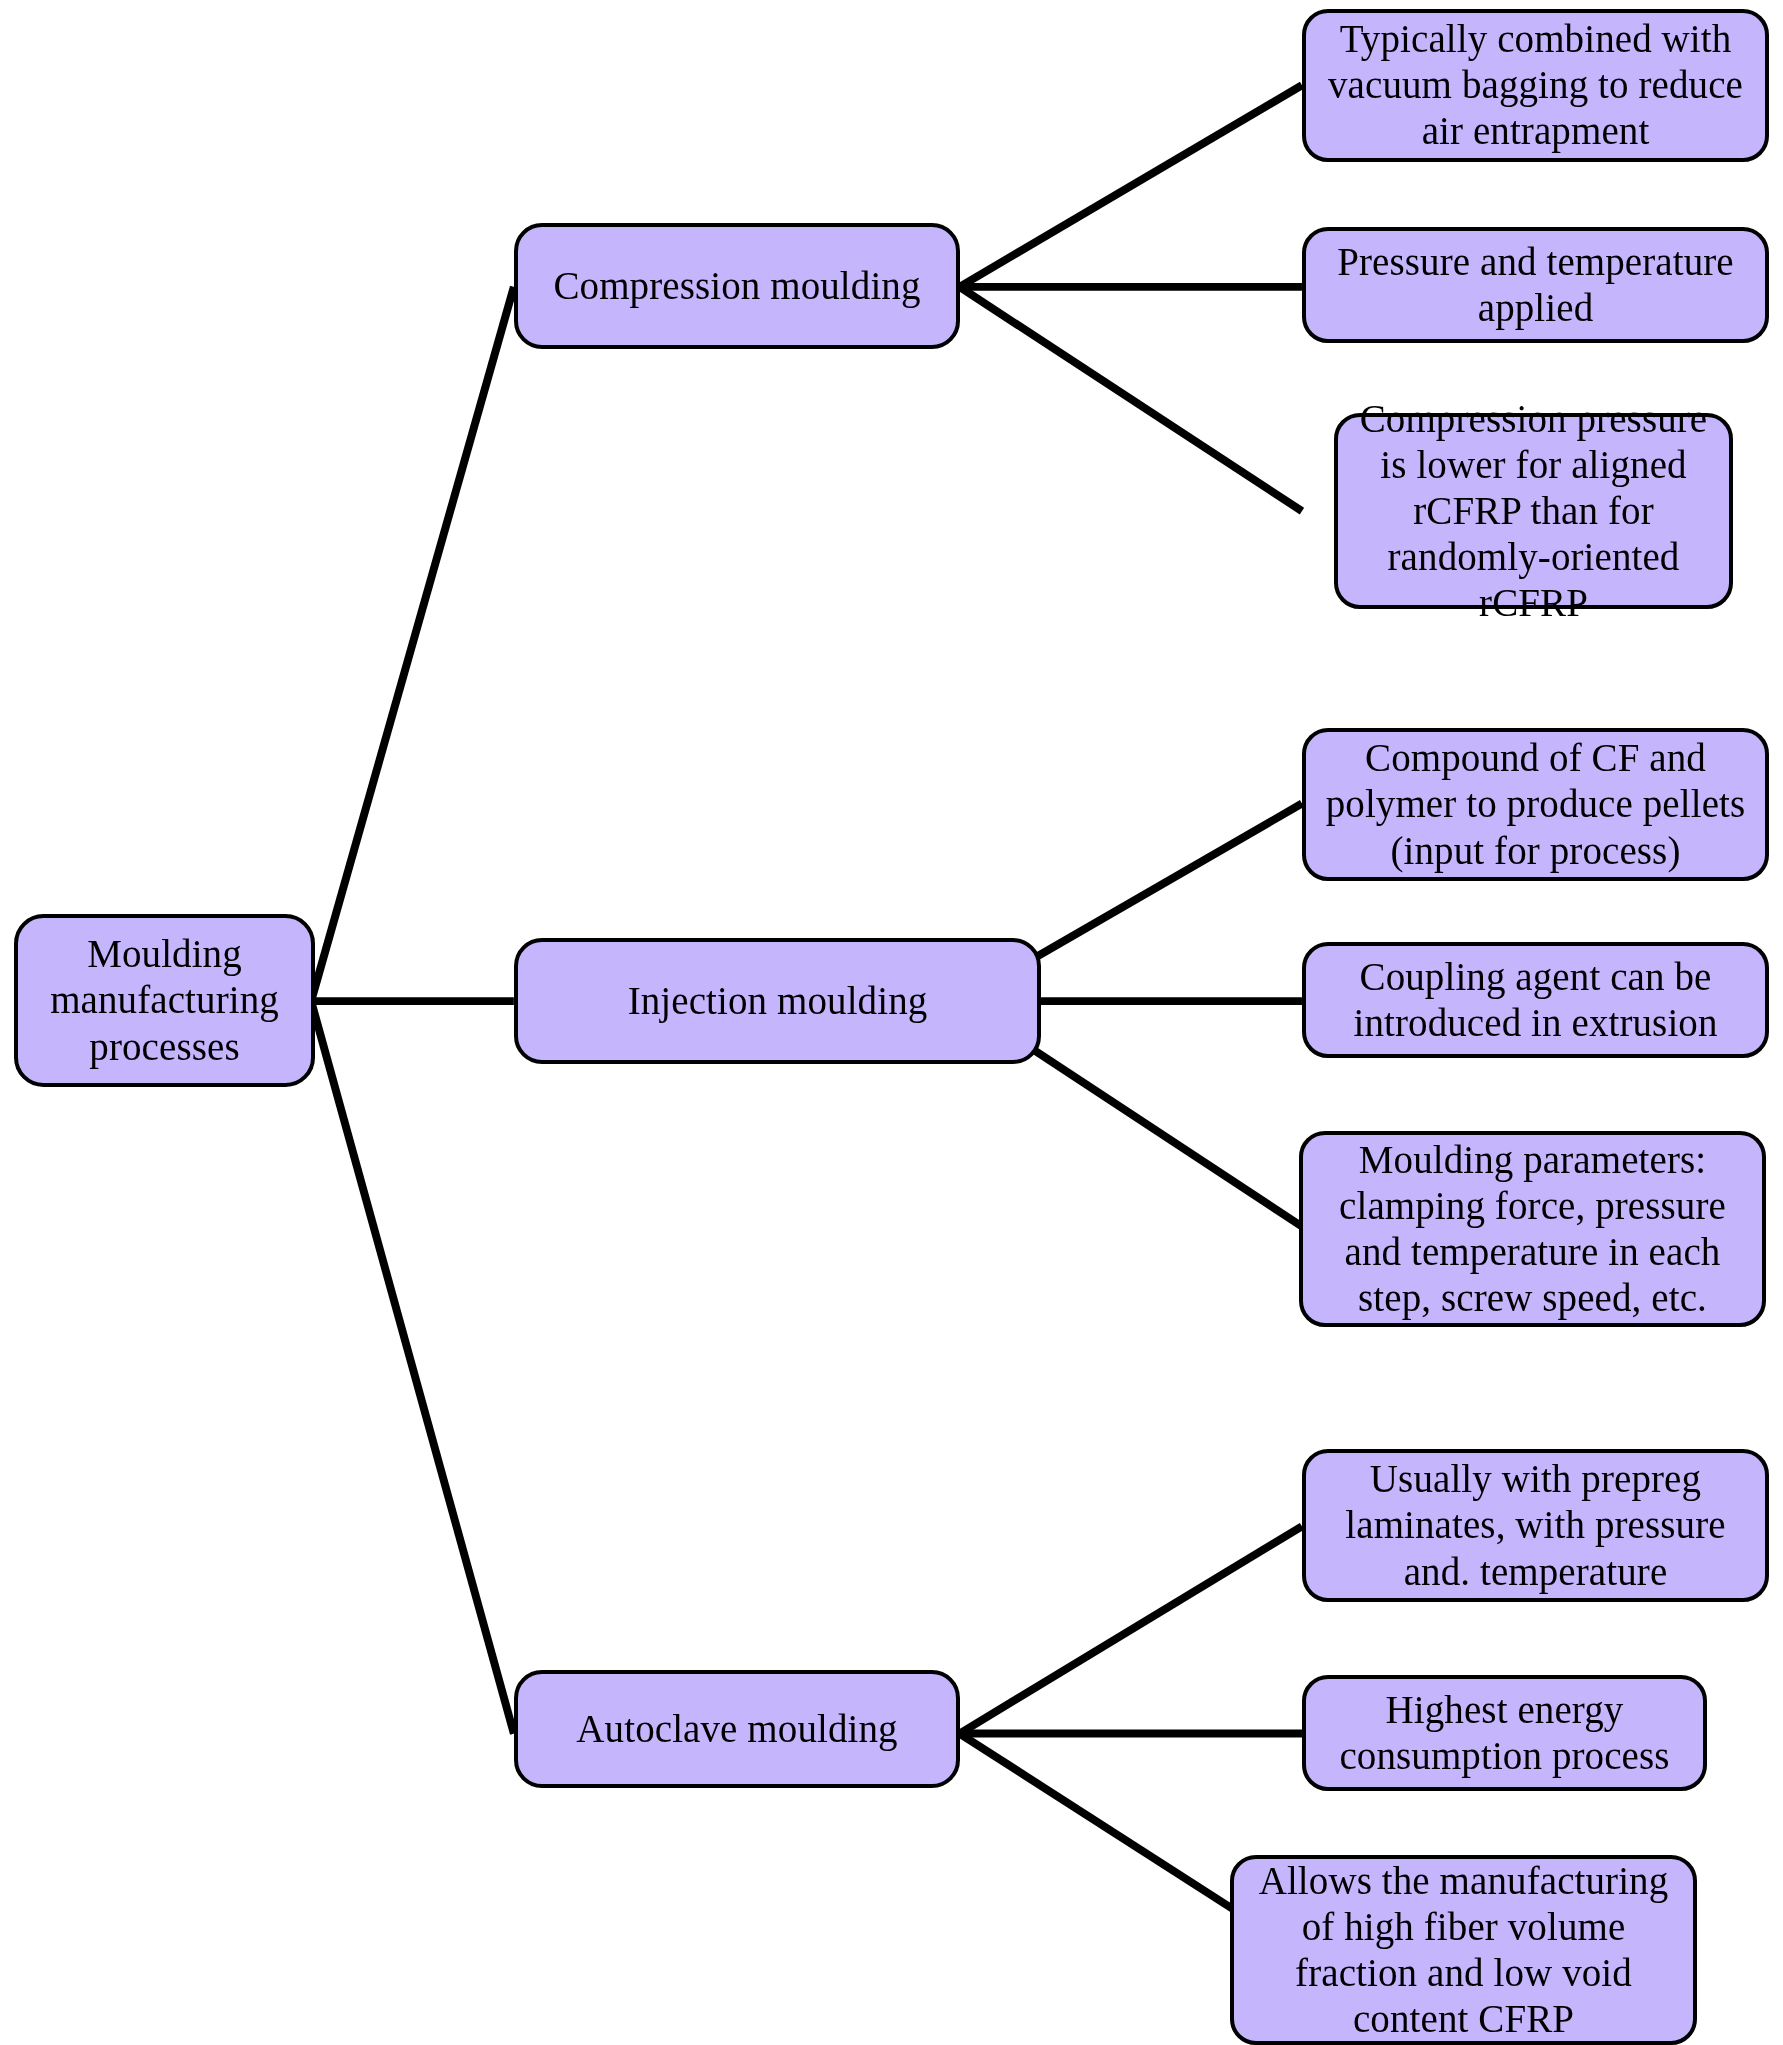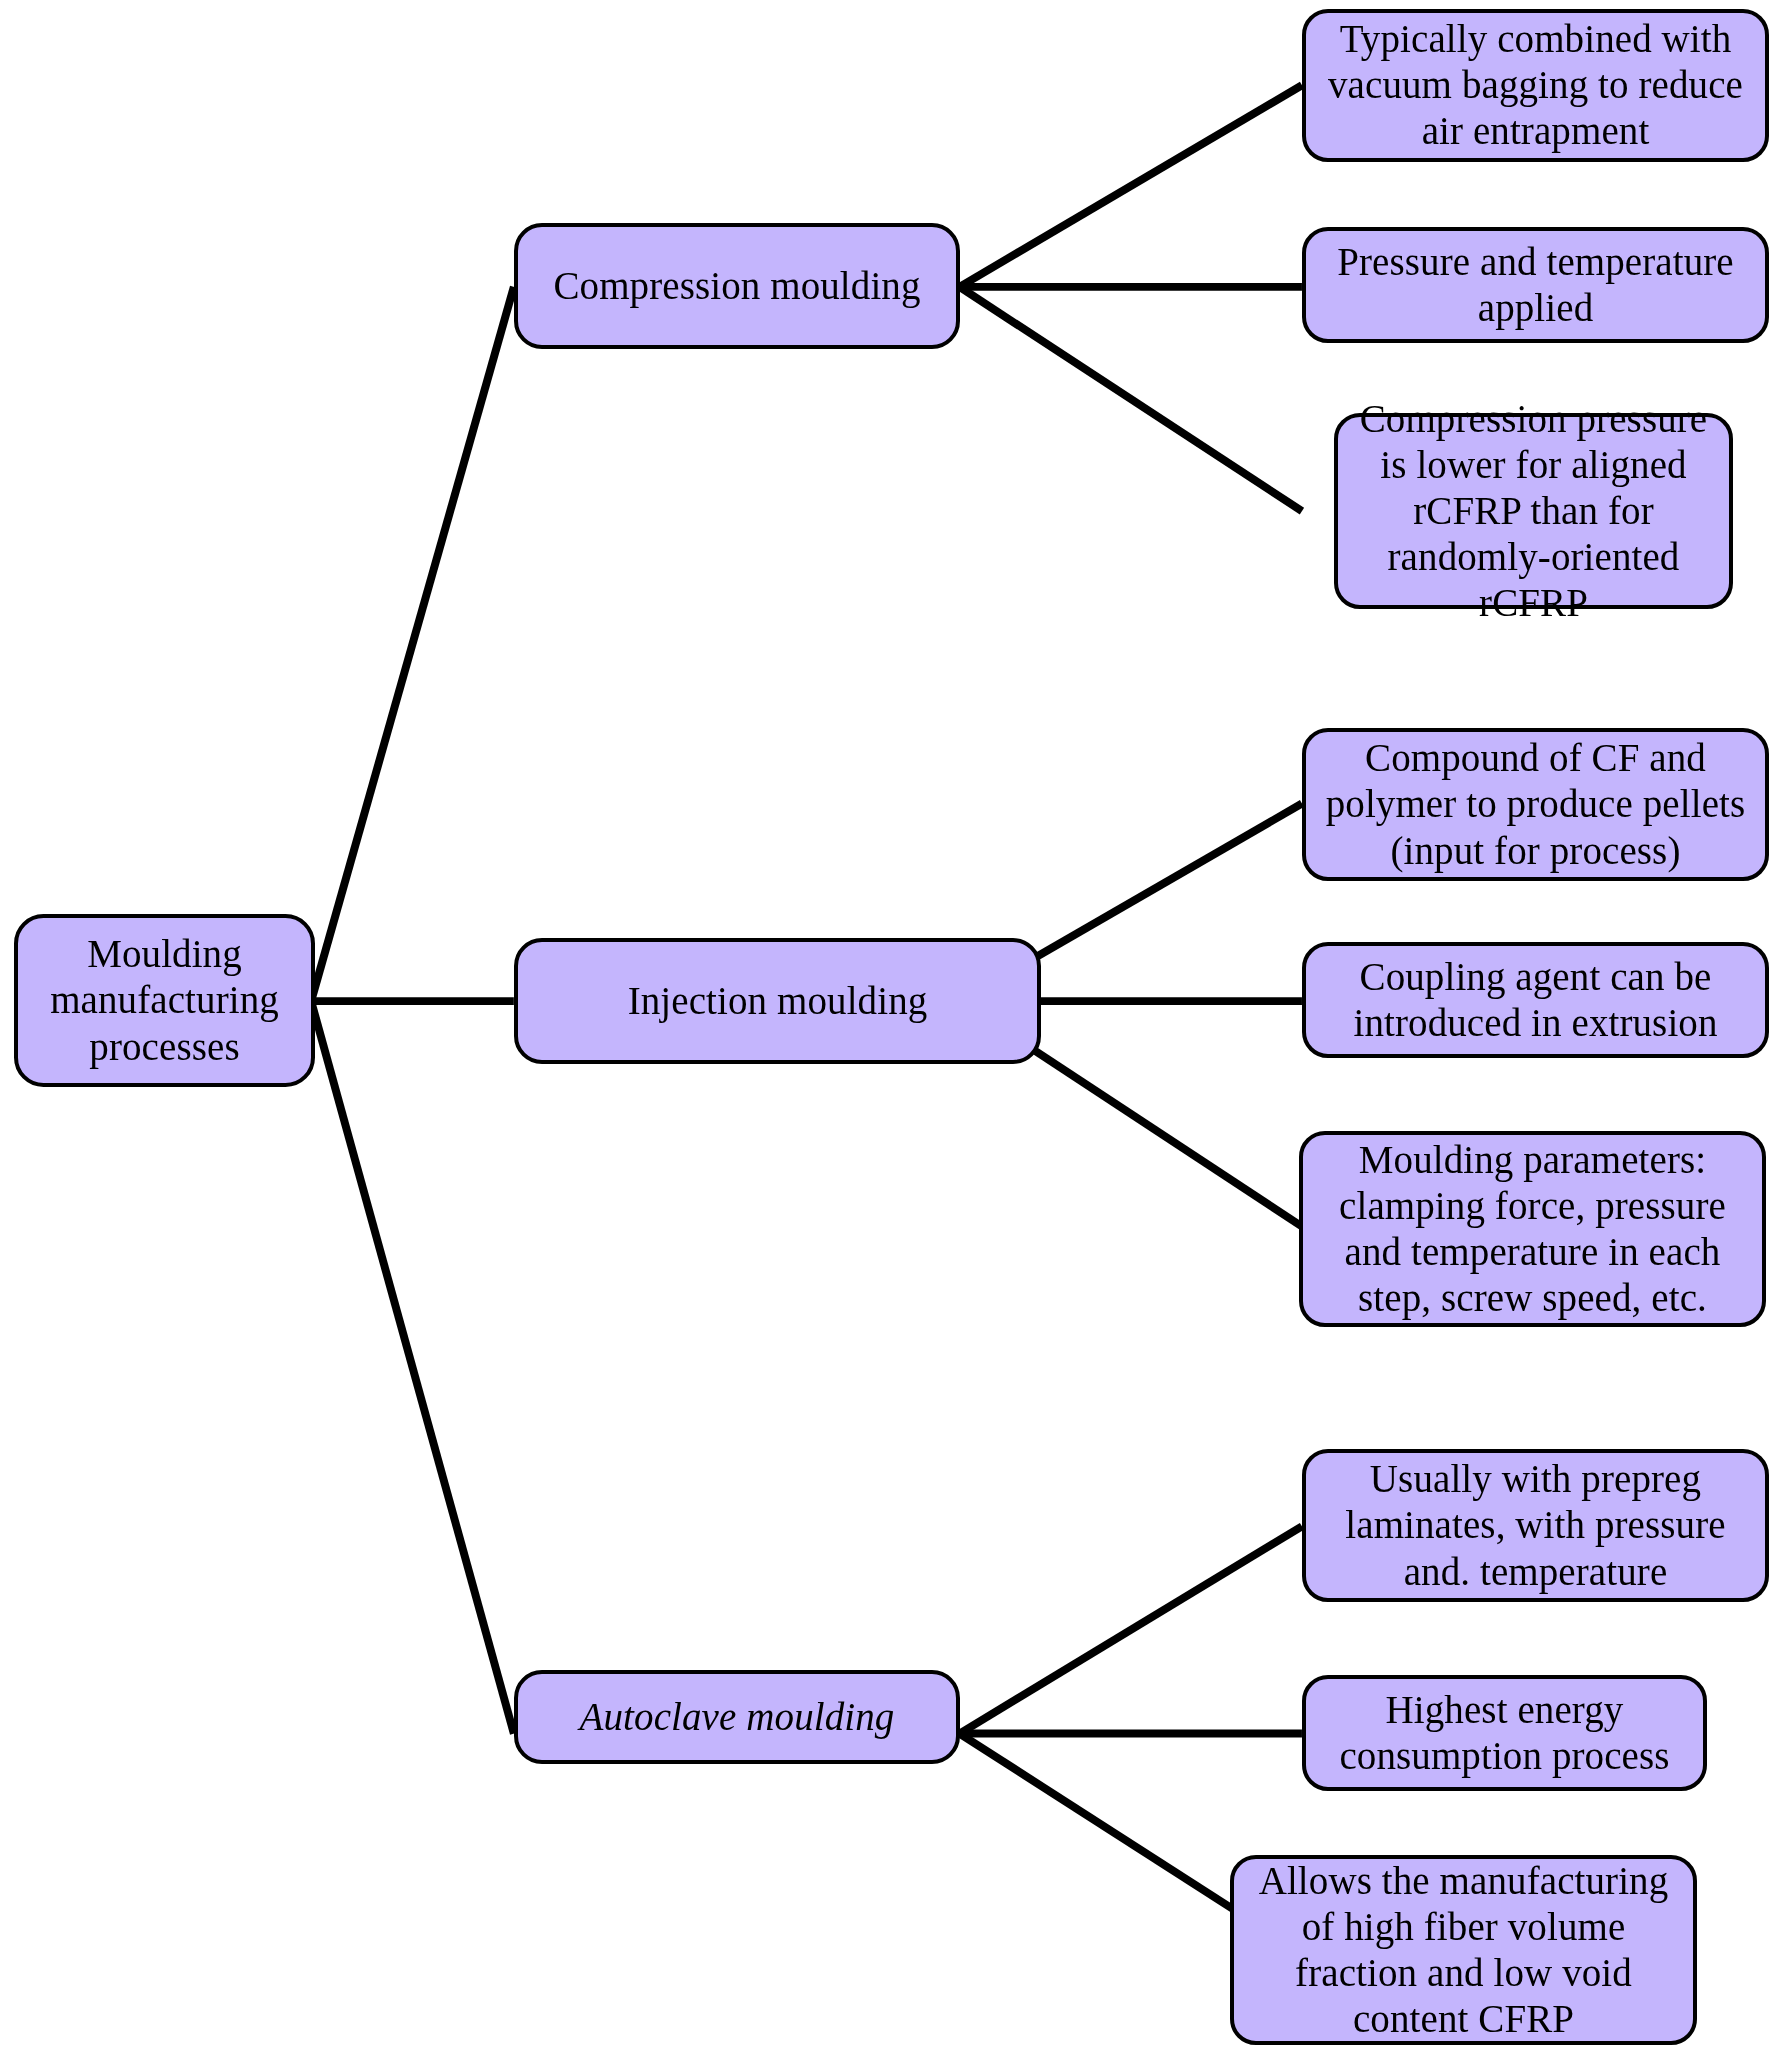--- a/index.html
+++ b/index.html
@@ -110,21 +110,21 @@
   </div>
 
   <div class="node leaf" style="left:1302px; top:942px; width:467px; height:116px;">
     <span class="node-label">Coupling agent can be introduced in extrusion</span>
   </div>
 
   <div class="node leaf" style="left:1299px; top:1131px; width:467px; height:196px;">
     <span class="node-label">Moulding parameters: clamping force, pressure and temperature in each step, screw speed, etc.</span>
   </div>
 
-  <div class="node branch" style="left:514px; top:1670px; width:446px; height:94px;font-style:italic;">
+  <div class="node branch" style="left:514px; top:1670px; width:446px; height:118px;">
     <span class="node-label">Autoclave moulding</span>
   </div>
 
   <div class="node leaf" style="left:1302px; top:1449px; width:467px; height:153px;">
     <span class="node-label">Usually with prepreg laminates, with pressure and. temperature</span>
   </div>
 
   <div class="node leaf" style="left:1302px; top:1675px; width:405px; height:116px;font-family:Liberation Serif, serif;">
     <span class="node-label">Highest energy consumption process</span>
   </div>

